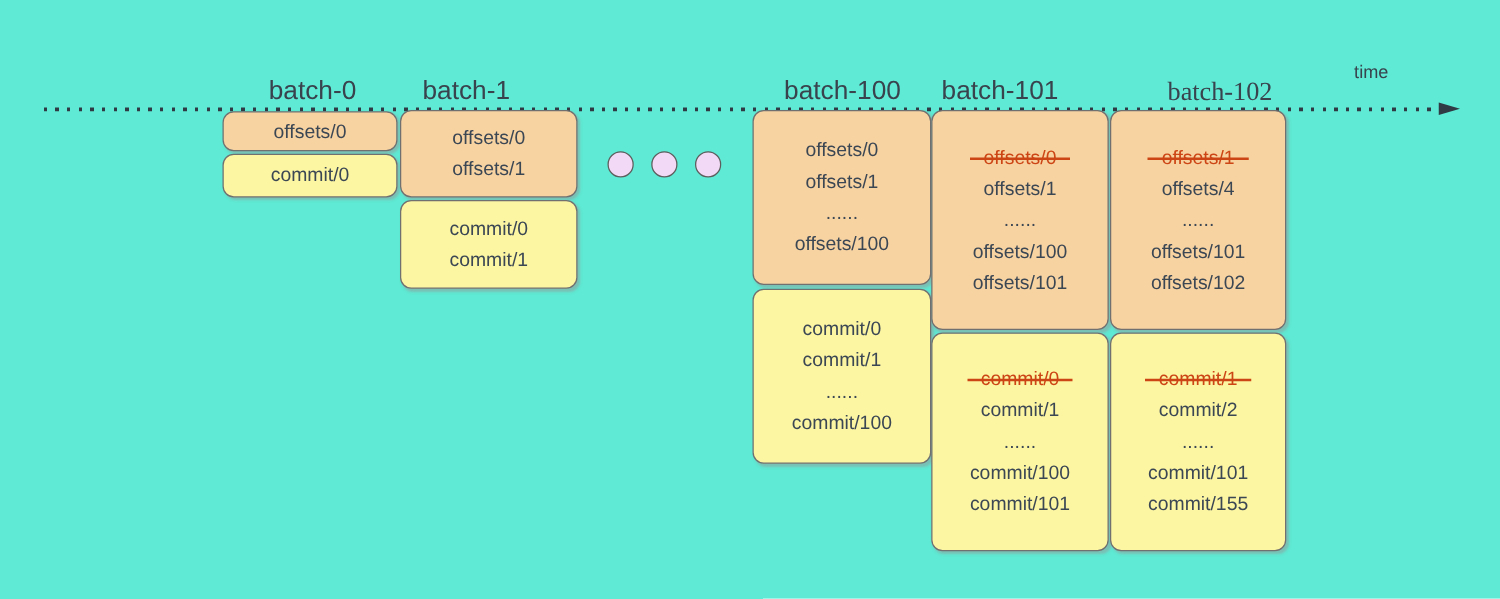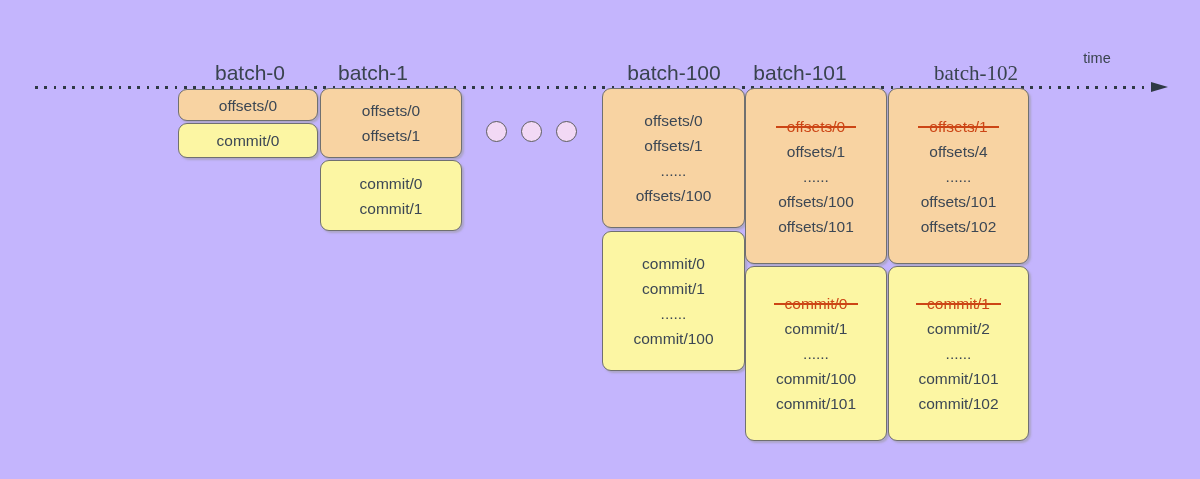--- a/index.html
+++ b/index.html
@@ -1,18 +1,18 @@
 <!DOCTYPE html>
 <html><head>
 <meta charset="utf-8">
 <style>
   html, body { margin:0; padding:0; background:#ffffff; }
   #canvas {
     position:relative; width:1200px; height:479px; overflow:hidden;
-    background:#c4b5fd;
+    background:#5eead4;
     font-family:"Liberation Sans", sans-serif;
     color:#3c4754;
   }
   .timeline-line {
     position:absolute; top:86px; left:35px; width:1114px; height:2.7px;
     background:repeating-linear-gradient(to right, #2f3a45 0 2.7px, transparent 2.7px 9.3px);
   }
   .timeline-arrowhead {
     position:absolute; top:82px; left:1151px; width:0; height:0;
     border-left:17px solid #2f3a45;
@@ -106,21 +106,21 @@
         <div class="box-line"><span class="txt">offsets/4</span></div>
         <div class="box-line"><span class="txt">......</span></div>
         <div class="box-line"><span class="txt">offsets/101</span></div>
         <div class="box-line"><span class="txt">offsets/102</span></div>
       </div>
       <div class="box commit" style="left: 888px; top: 266px; width: 141px; height: 175px;">
         <div class="box-line struck"><span class="txt">commit/1</span></div>
         <div class="box-line"><span class="txt">commit/2</span></div>
         <div class="box-line"><span class="txt">......</span></div>
         <div class="box-line"><span class="txt">commit/101</span></div>
-        <div class="box-line"><span class="txt">commit/102</span></div>
+        <div class="box-line"><span class="txt">commit/155</span></div>
       </div>
     </div>
   <div id="dots-root">
       <div class="ellipsis-dot" style="left: 486px;"></div>
       <div class="ellipsis-dot" style="left: 521px;"></div>
       <div class="ellipsis-dot" style="left: 556px;"></div>
     </div>
 </div>
 
 </body></html>

